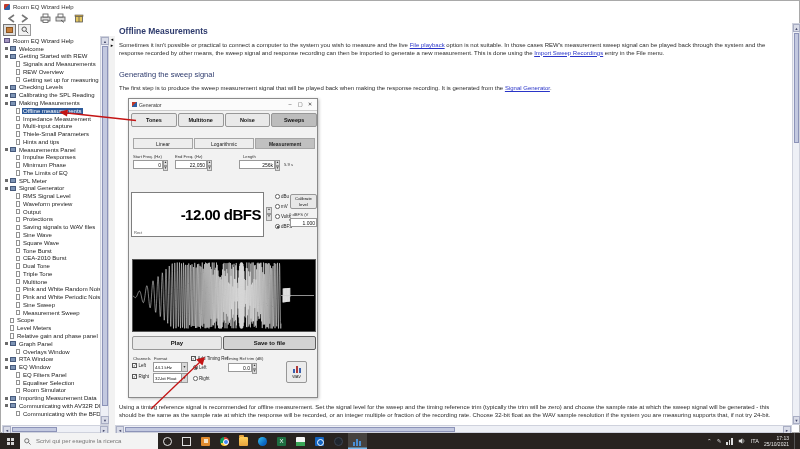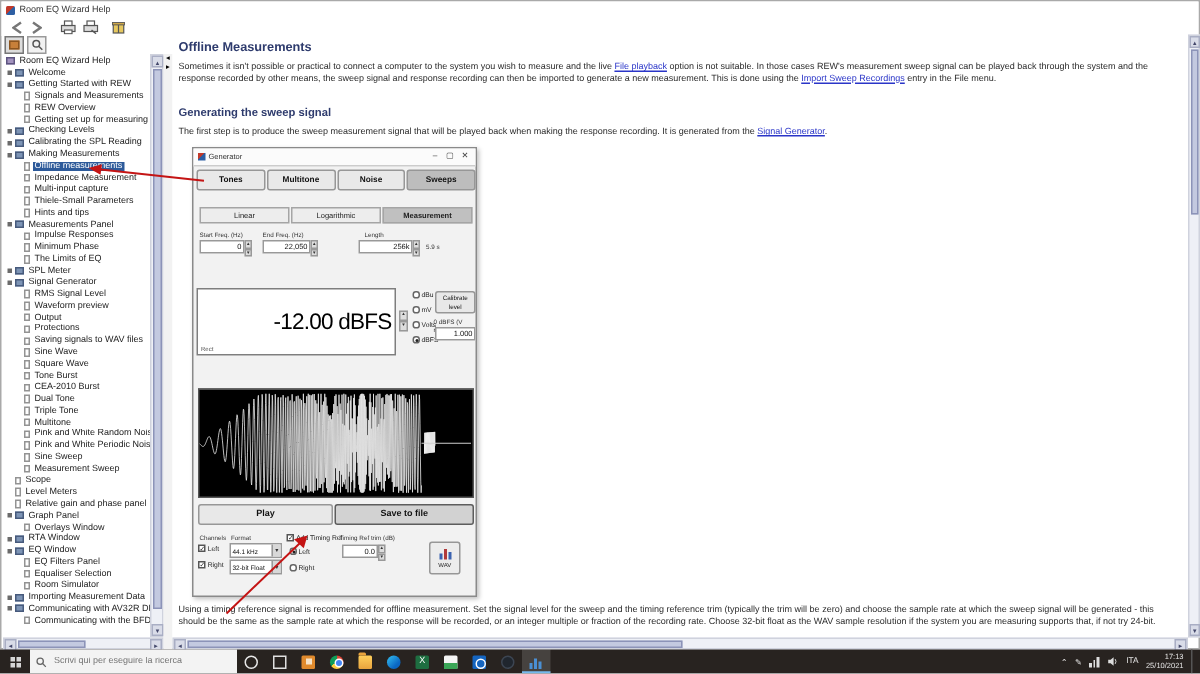--- a/index.html
+++ b/index.html
@@ -37,21 +37,21 @@
   .sb-btn{position:absolute;width:8px;height:8px;background:#d9dce8;border:1px solid #a9aec4;
           font-size:4px;line-height:7px;text-align:center;color:#44486b;}
   .sb-thumb{position:absolute;background:#c3c9e0;border:1px solid #8c93b8;}
 
   .sash{position:absolute;left:108px;top:35px;width:6px;height:397px;background:#f2f2f2;}
   .sash span{display:block;font-size:5px;line-height:6px;color:#000;text-align:center;}
 
   
   .content{position:absolute;left:114px;top:22px;width:677px;height:402px;background:#fff;padding:2px 4px 0 4px;overflow:hidden;}
   .h1{font-size:8.5px;font-weight:bold;color:#2e3b6d;margin:1px 0 0 0;}
-  .h2{font-size:7.5px;font-weight:bold;color:#2e3b6d;margin:13px 0 0 0;}
+  .h2{font-size:7.5px;font-weight:normal;color:#2e3b6d;margin:13px 0 0 0;}
   .para{font-size:6px;line-height:1.28;color:#2b2b2b;margin:6px 0 0 0;width:669px;}
   .link{color:#2a35c8;text-decoration:underline;cursor:pointer;}
   .para3{position:absolute;left:4px;top:381px;width:669px;margin:0;}
 
   
   .gen{position:absolute;left:13px;top:75px;width:190px;height:300px;background:#f2f2f2;border:1px solid #8a8a8a;box-shadow:1px 1px 3px rgba(0,0,0,.25);}
   .gen-title{position:absolute;left:0;top:0;width:100%;height:12px;background:#fbfbfb;border-bottom:1px solid #ccc;display:flex;align-items:center;gap:2px;padding:0 3px;}
   .gen-title .gico{width:5px;height:5px;background:linear-gradient(135deg,#c0392b 45%,#2e5fa3 45%);}
   .gen-title .gt{font-size:5px;color:#333;flex:1;}
   .gwb{font-size:5.5px;color:#444;width:8px;text-align:center;line-height:11px;}
@@ -59,21 +59,21 @@
   .gtab{flex:1;height:14px;line-height:13px;text-align:center;font-size:5.5px;font-weight:bold;color:#111;background:#e9e9e9;border:1px solid #979797;border-radius:2px;}
   .gtab.active{background:#bdbdbd;}
   .gen-subtabs{position:absolute;left:4px;top:39px;width:182px;display:flex;gap:1px;}
   .gsub{flex:1;height:11px;line-height:10px;text-align:center;font-size:5px;color:#222;background:#ededed;border:1px solid #a5a5a5;}
   .gsub.active{background:#c0c0c0;font-weight:bold;}
   .gf-label{position:absolute;font-size:4.2px;color:#333;}
   .gfield{position:absolute;height:9px;background:#fff;border:1px solid #999;font-size:5px;display:flex;align-items:center;justify-content:flex-end;padding-right:1px;color:#111;}
   .spin{position:absolute;width:5px;height:9px;display:flex;flex-direction:column;}
   .spin i{flex:1;background:#ddd;border:1px solid #999;font-style:normal;font-size:3px;line-height:3.5px;text-align:center;color:#333;}
   .lvl-box{position:absolute;left:2px;top:93px;width:133px;height:45px;background:#fff;border:1px solid #7e7e7e;}
-  .lvl-val{font-size:15px;font-weight:normal;color:#000;text-align:right;padding:13px 2px 0 0;letter-spacing:-.5px;}
+  .lvl-val{font-size:15px;font-weight:bold;color:#000;text-align:right;padding:13px 2px 0 0;letter-spacing:-.5px;}
   .lvl-win{position:absolute;left:2px;bottom:1px;font-size:4px;color:#555;}
   .radio{position:absolute;display:flex;align-items:center;gap:1.5px;font-size:4.5px;color:#222;}
   .rdot{width:4.5px;height:4.5px;border:1px solid #666;border-radius:50%;background:#fff;position:relative;}
   .radio.on .rdot:after{content:"";position:absolute;left:0.8px;top:0.8px;width:2.2px;height:2.2px;border-radius:50%;background:#222;}
   .gbtn{position:absolute;background:#e8e8e8;border:1px solid #979797;border-radius:2px;text-align:center;color:#111;}
   .gen-wave{position:absolute;left:3px;top:160px;width:184px;height:73px;background:#000;border:1px solid #555;}
   .gen-play{position:absolute;left:3px;top:237px;width:90px;height:14px;line-height:13px;font-size:6px;font-weight:bold;}
   .gen-save{position:absolute;left:94px;top:237px;width:93px;height:14px;line-height:13px;font-size:6px;font-weight:bold;background:#d2d2d2;border-color:#5d5d5d;}
   .chk{display:inline-flex;align-items:center;gap:1.5px;font-size:4.5px;color:#222;}
   .cbox{width:5px;height:5px;background:#fff;border:1px solid #555;font-size:4.5px;line-height:4.5px;text-align:center;color:#111;}

